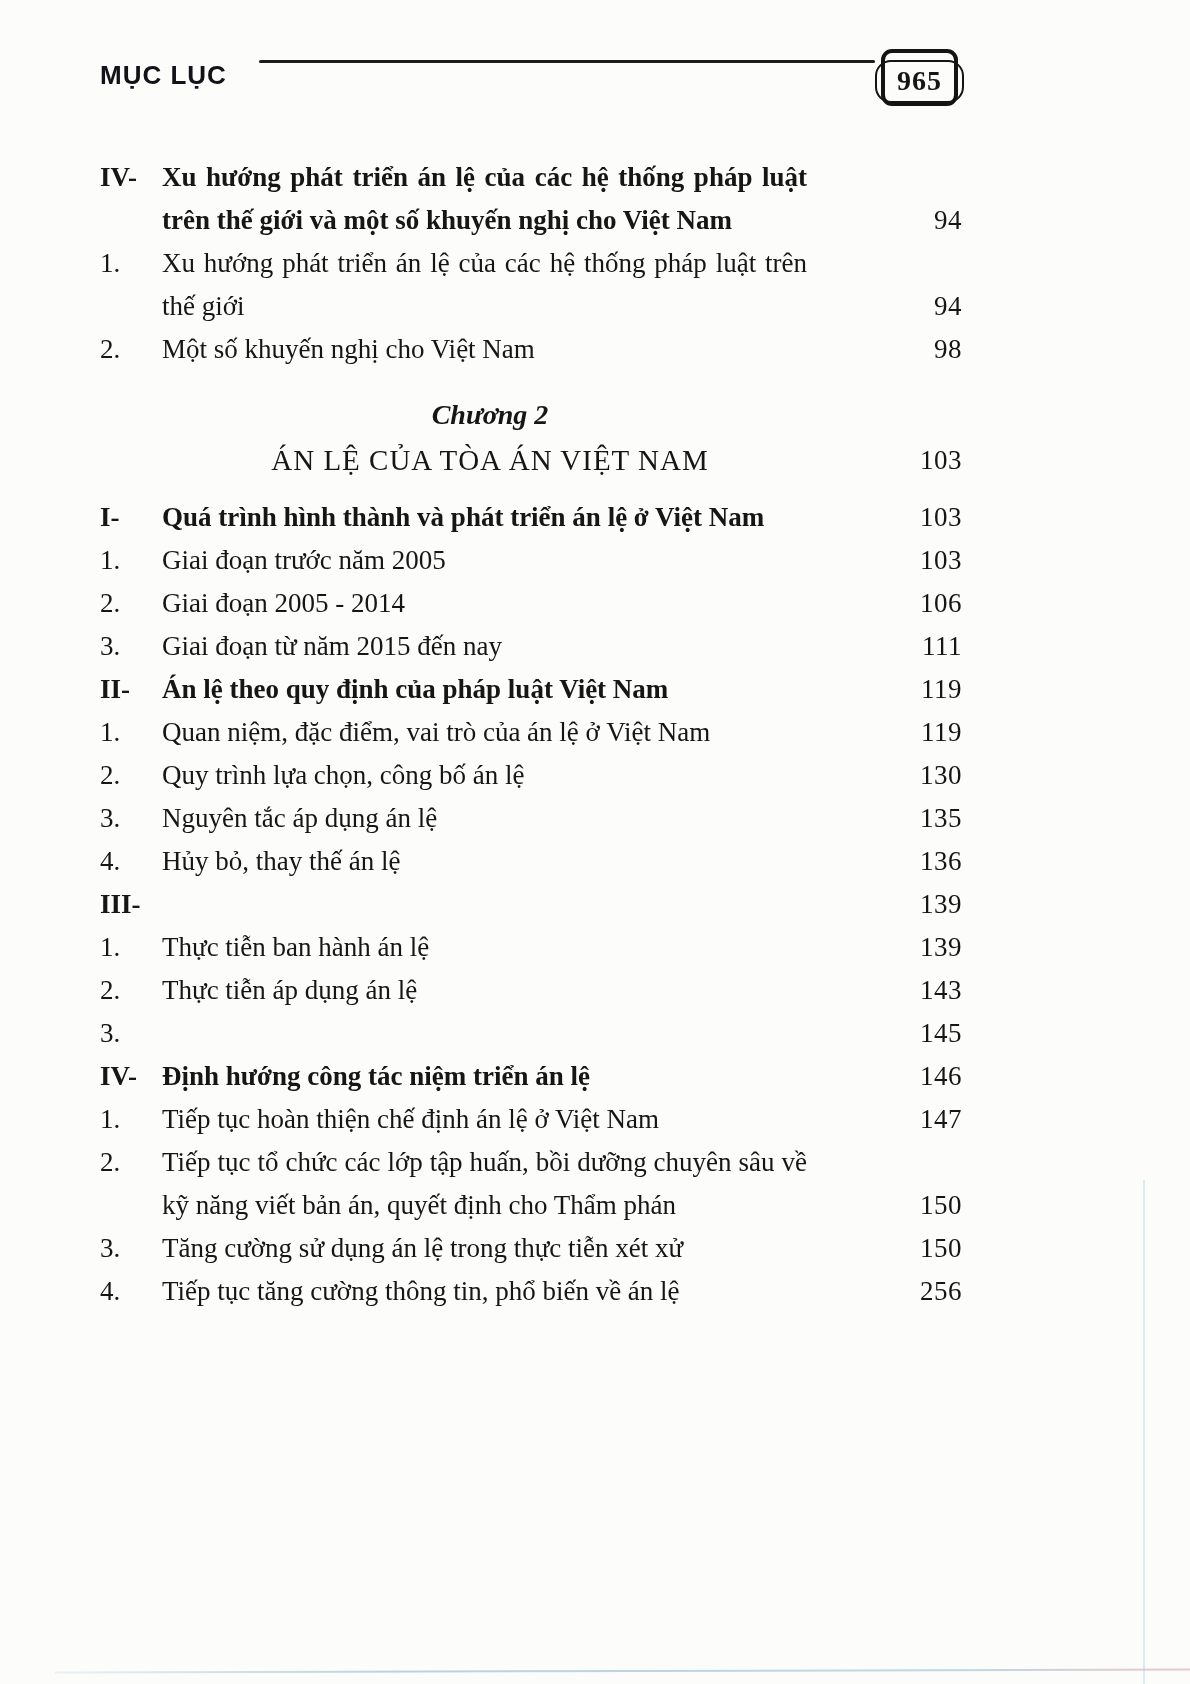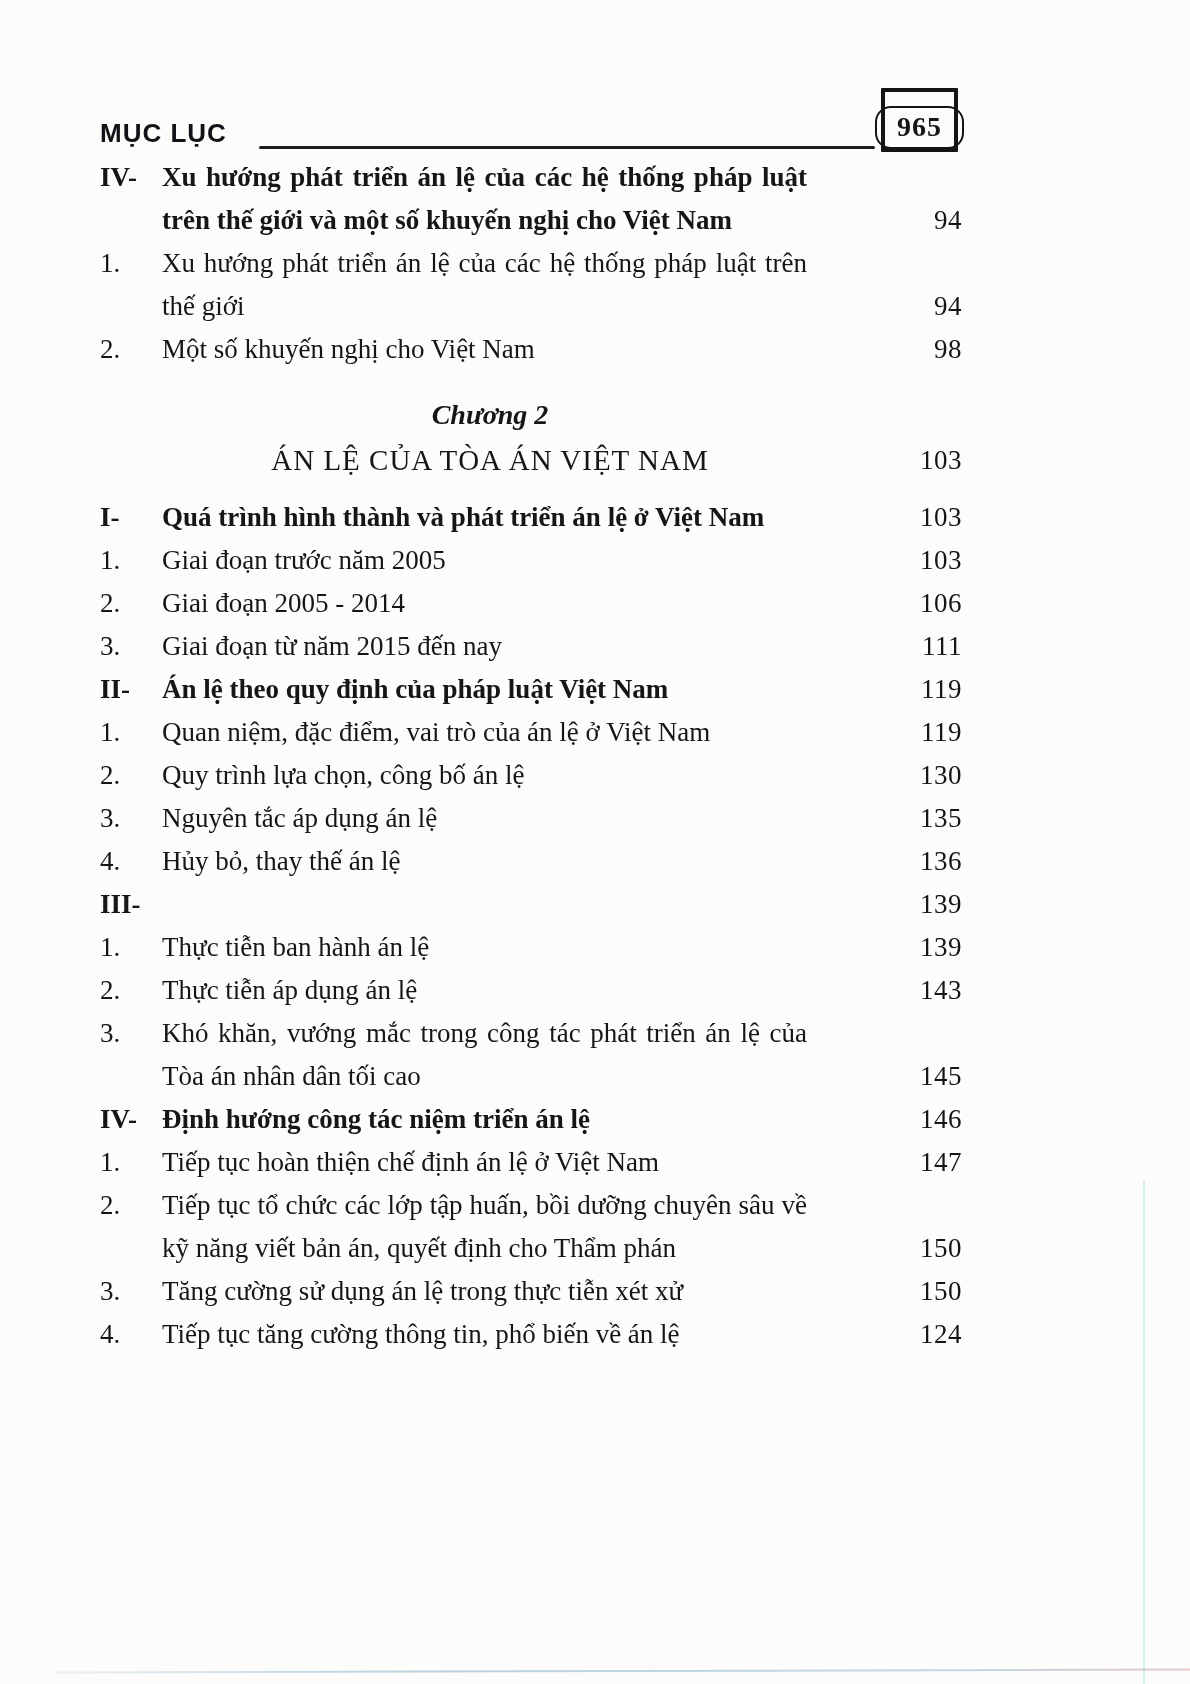--- a/index.html
+++ b/index.html
@@ -14,26 +14,26 @@
     margin: 0 auto;
     background: #fcfcfa;
     color: #161616;
     font-family: "Liberation Serif", "DejaVu Serif", serif;
     overflow: hidden;
     box-sizing: border-box;
   }
   
   .page-header {
     position: absolute;
-    top: 77px;
+    top: 60px;
     left: 100px;
     right: 226px;
     height: 72px;
     display: flex;
-    align-items: flex-end;
+    align-items: flex-start;
   }
   .header-title {
     font-family: "Liberation Sans", "DejaVu Sans", sans-serif;
     font-weight: bold;
     font-size: 26px;
     letter-spacing: 1px;
     color: #121218;
     white-space: nowrap;
   }
   .header-rule {
@@ -44,22 +44,22 @@
     border-radius: 2px;
   }
   .page-badge {
     border: 2px solid #141414;
     border-radius: 16px;
     padding: 4px;
     background: #fcfcfa;
   }
   .page-badge-inner {
     border: 4px solid #141414;
-    border-radius: 1px;
-    padding: 19px 12px 6px 12px;
+    border-radius: 11px;
+    padding: 12px 12px 6px 12px;
     font-size: 28px;
     font-weight: 600;
     line-height: 1.1;
     letter-spacing: 1px;
   }
   
   .toc {
     position: absolute;
     top: 156px;
     left: 100px;
@@ -228,21 +228,20 @@
         <div class="toc-text">Thực tiễn ban hành án lệ</div>
         <span class="toc-page">139</span>
       </div>
       <div class="toc-row">
         <span class="toc-label">2.</span>
         <div class="toc-text">Thực tiễn áp dụng án lệ</div>
         <span class="toc-page">143</span>
       </div>
       <div class="toc-row">
         <span class="toc-label">3.</span>
-        <div class="toc-text">Khó khăn, vướng mắc trong công tác phát triển án lệ của Tòa án nhân dân tối cao</div>
         <span class="toc-page">145</span>
       </div>
       <div class="toc-row bold">
         <span class="toc-label">IV-</span>
         <div class="toc-text">Định hướng công tác niệm triển án lệ</div>
         <span class="toc-page">146</span>
       </div>
       <div class="toc-row">
         <span class="toc-label">1.</span>
         <div class="toc-text">Tiếp tục hoàn thiện chế định án lệ ở Việt Nam</div>
@@ -254,20 +253,20 @@
         <span class="toc-page">150</span>
       </div>
       <div class="toc-row">
         <span class="toc-label">3.</span>
         <div class="toc-text">Tăng cường sử dụng án lệ trong thực tiễn xét xử</div>
         <span class="toc-page">150</span>
       </div>
       <div class="toc-row">
         <span class="toc-label">4.</span>
         <div class="toc-text">Tiếp tục tăng cường thông tin, phổ biến về án lệ</div>
-        <span class="toc-page">124</span>
+        <span class="toc-page">256</span>
       </div>
     </main>
 
   <div class="scan-edge-bottom"></div>
   <div class="scan-edge-right"></div>
 
 </div>
 
 </body></html>

